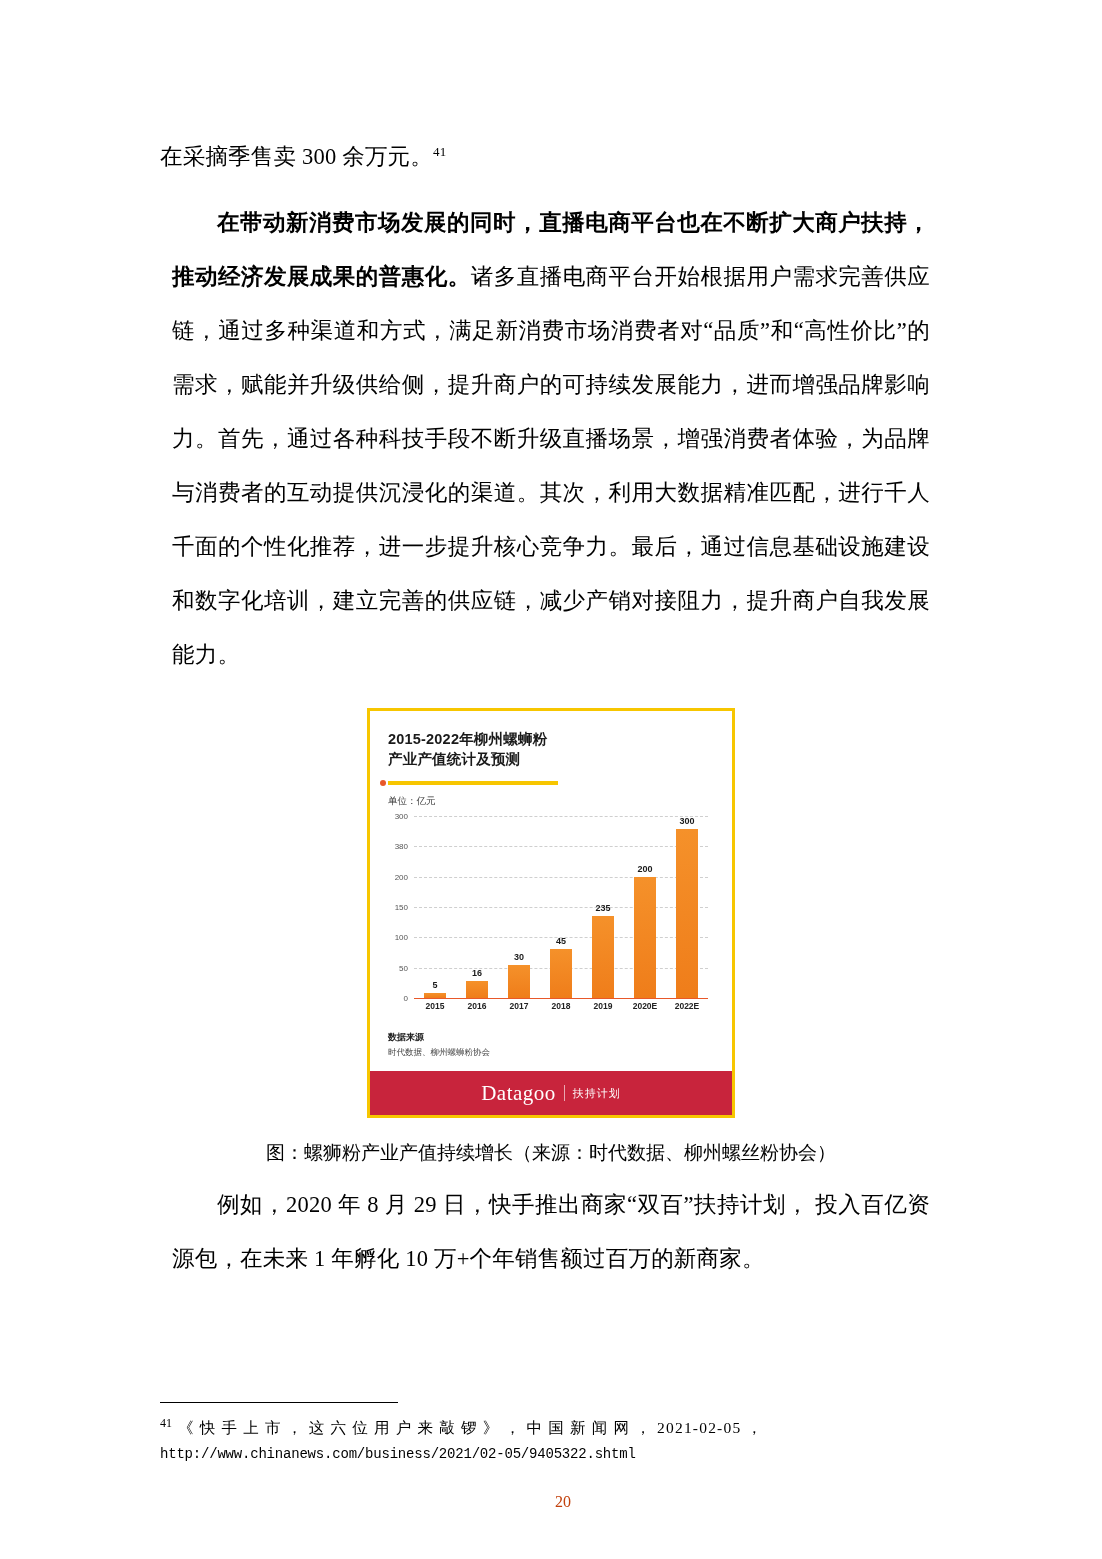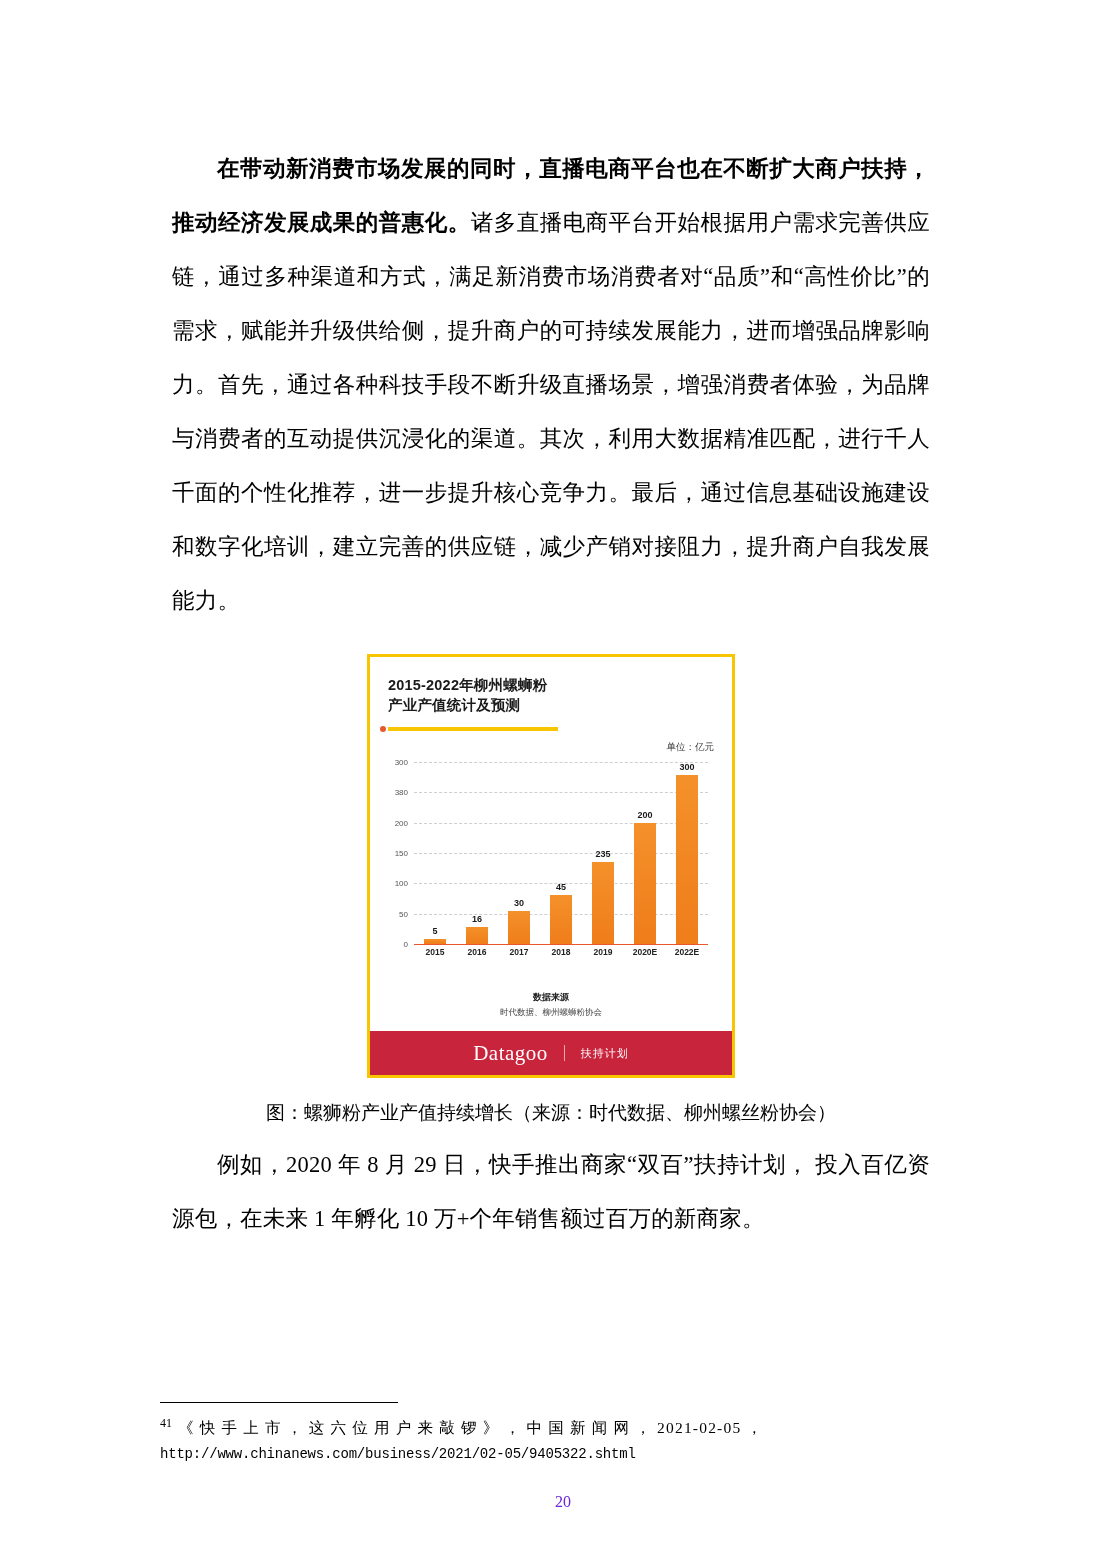--- a/index.html
+++ b/index.html
@@ -86,21 +86,20 @@
     width: 6px;
     height: 6px;
     background: #e8582a;
     border-radius: 50%;
   }
   .ig-unit {
     font-family: Liberation Mono, monospace;
     font-size: 9.5px;
     color: #333;
     margin: 0 0 8px 0;
-    text-align: right;
   }
   .chart-area {
     position: relative;
     height: 215px;
     margin: 4px 0 0 0;
     padding: 0 0 0 26px;
     box-sizing: border-box;
   }
   .y-axis-labels {
     position: absolute;
@@ -177,41 +176,41 @@
   }
   .x-label {
     width: 11.5%;
     text-align: center;
     font-family: "Liberation Sans", sans-serif;
     font-size: 8.5px;
     font-weight: bold;
     color: #222;
   }
   .source-block {
-    text-align: center;
-    margin: 14px 0 12px 0;
+    text-align: left;
+    margin: 0 0 12px 0;
     font-family: Liberation Mono, monospace;
   }
   .source-title {
     font-size: 9px;
     font-weight: bold;
     color: #222;
     margin-bottom: 3px;
   }
   .source-text {
     font-size: 8.5px;
     color: #444;
   }
   .ig-footer {
     background: #c8243c;
     height: 44px;
     display: flex;
     align-items: center;
     justify-content: center;
-    gap: 16px;
+    gap: 8px;
   }
   .brand-main {
     font-family: "Liberation Serif", serif;
     font-size: 21px;
     color: #ffffff;
     letter-spacing: 0.5px;
   }
   .brand-sep {
     width: 1px;
     height: 16px;
@@ -262,29 +261,32 @@
   .fn-line1 {
     letter-spacing: 1.2px;
   }
   .page-number {
     position: absolute;
     bottom: 48px;
     left: 0;
     right: 0;
     text-align: center;
     font-size: 16px;
-    color: #6d28d9;
+    color: #c2410c;
     margin-left: 24px;
   }
 </style>
 </head>
 <body>
 
 <div class="page">
 
+  <div class="body-text first-line">
+    <span>在采摘季售卖 300 余万元。</span><span class="sup-note">41</span>
+  </div>
 
   <p class="body-text para-indent para2">
     <span class="bold-lead">在带动新消费市场发展的同时，直播电商平台也在不断扩大商户扶持，推动经济发展成果的普惠化。</span><span>诸多直播电商平台开始根据用户需求完善供应链，通过多种渠道和方式，满足新消费市场消费者对“品质”和“高性价比”的需求，赋能并升级供给侧，提升商户的可持续发展能力，进而增强品牌影响力。首先，通过各种科技手段不断升级直播场景，增强消费者体验，为品牌与消费者的互动提供沉浸化的渠道。其次，利用大数据精准匹配，进行千人千面的个性化推荐，进一步提升核心竞争力。最后，通过信息基础设施建设和数字化培训，建立完善的供应链，减少产销对接阻力，提升商户自我发展能力。</span>
   </p>
 
   <div class="figure-wrap">
     <div class="infographic">
       <div class="ig-inner">
         <div class="ig-title">
           <div>2015-2022年柳州螺蛳粉</div>

